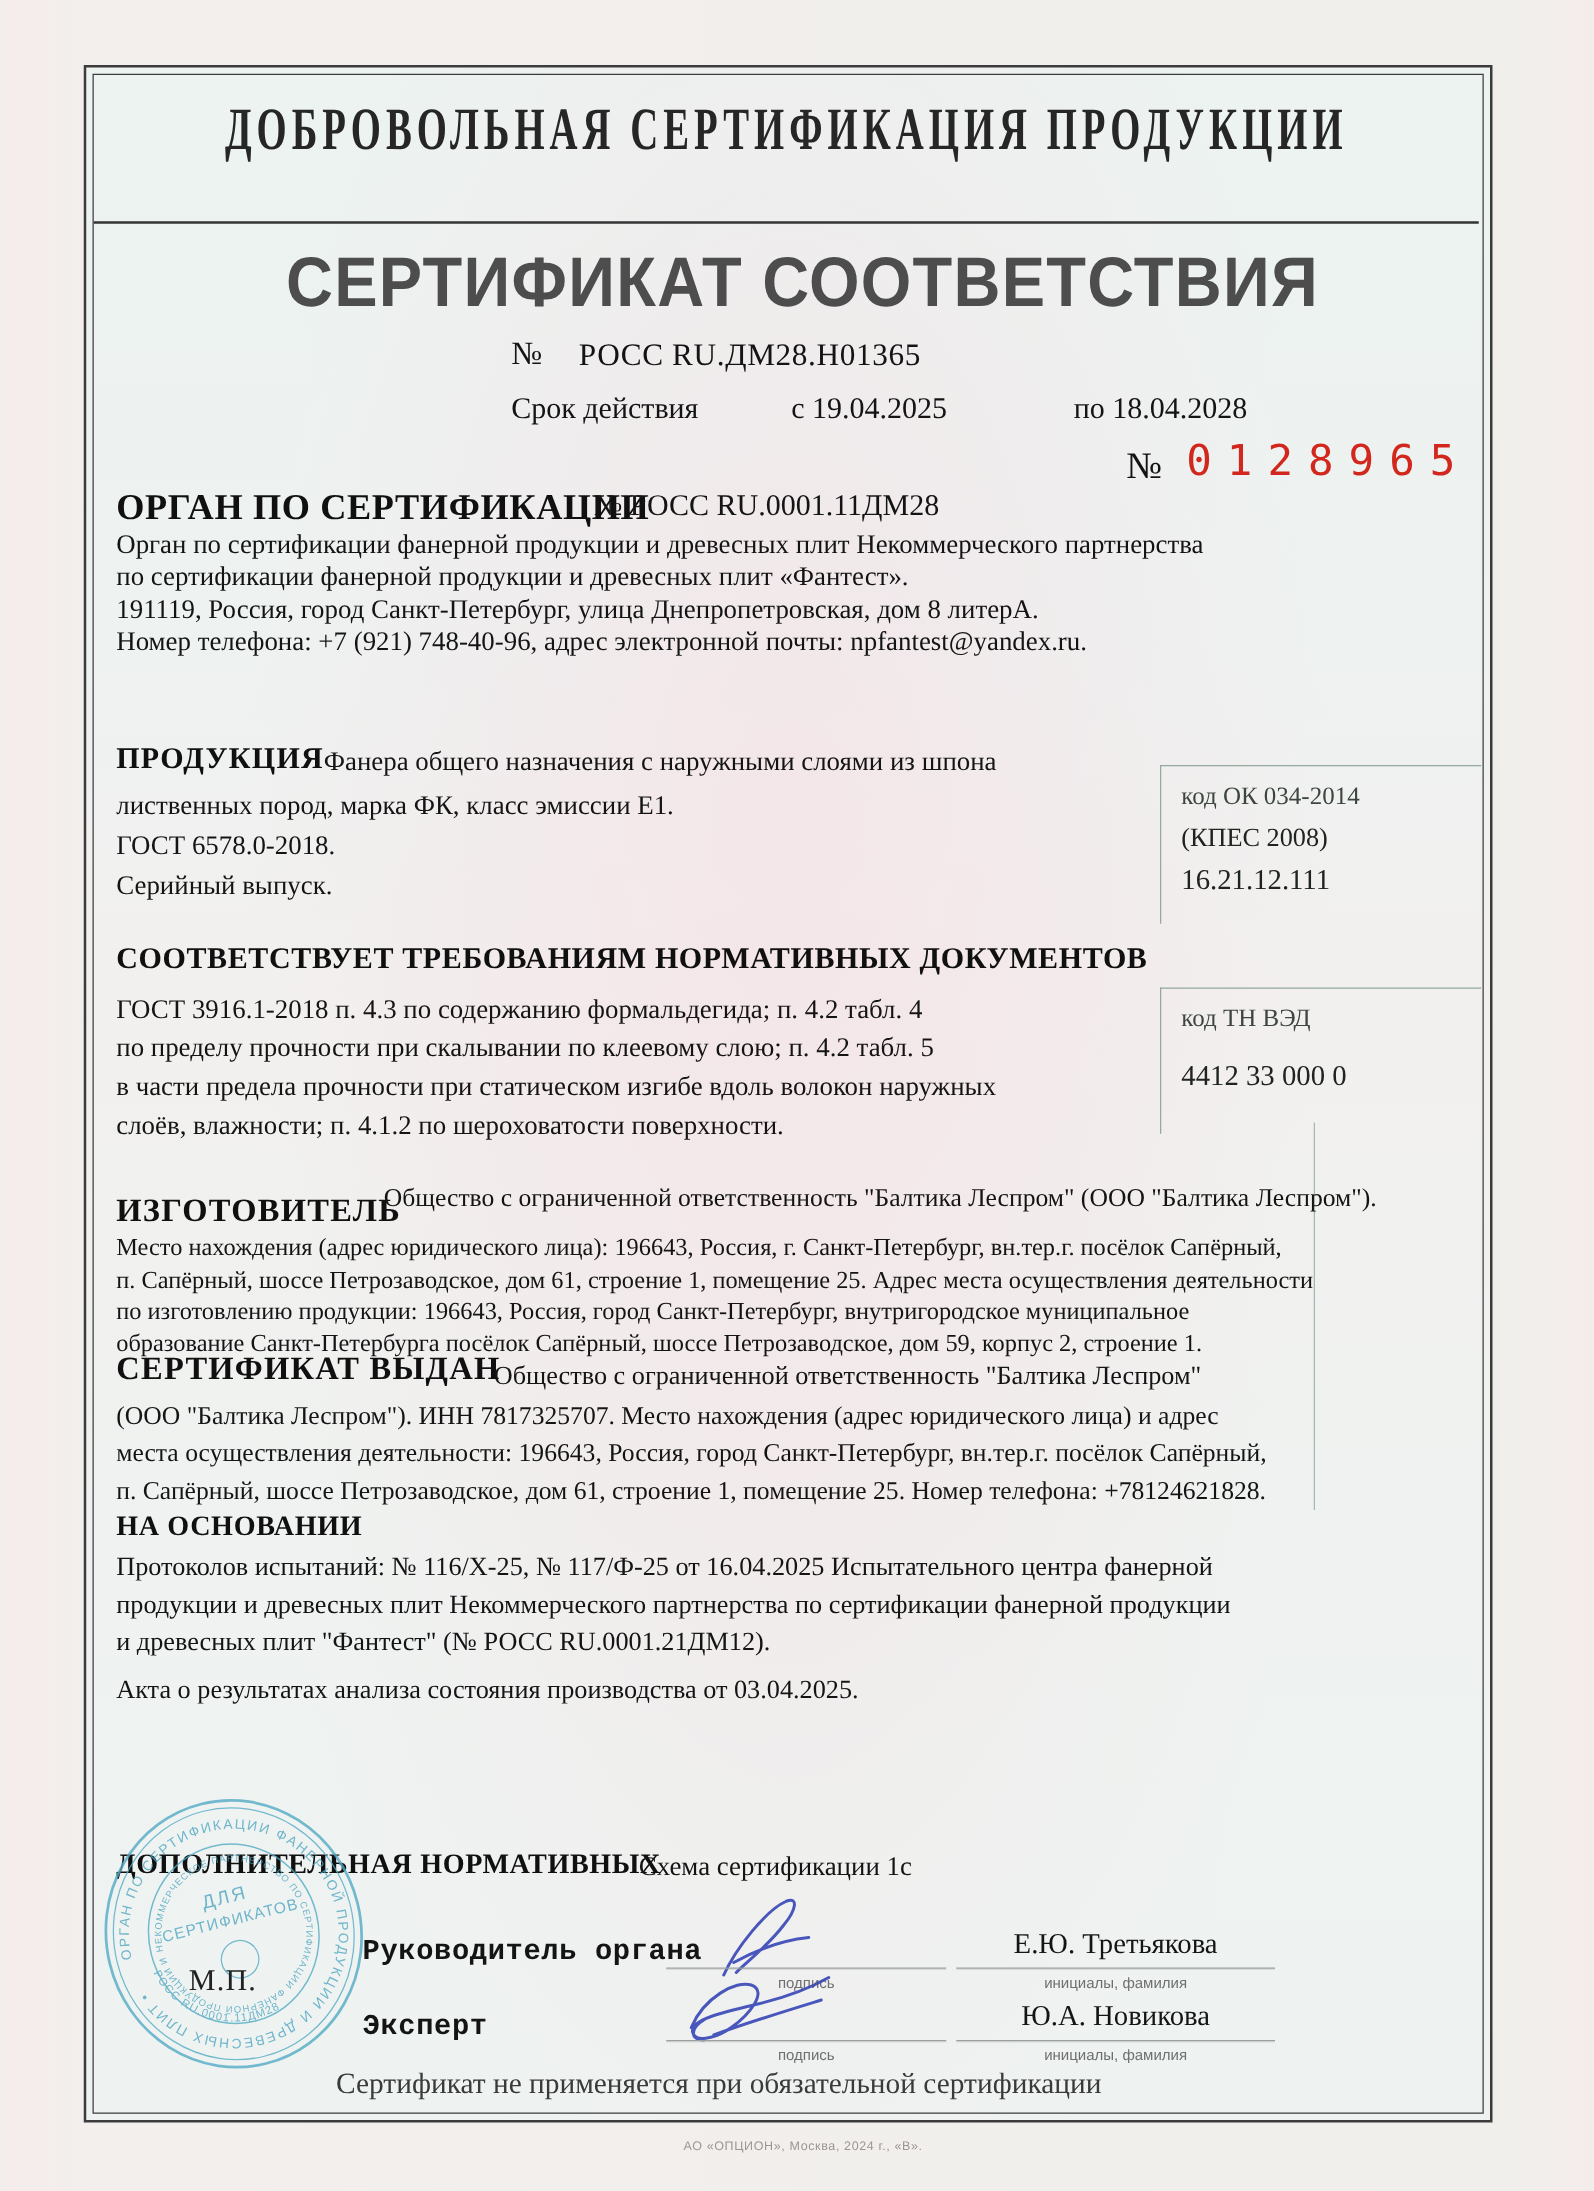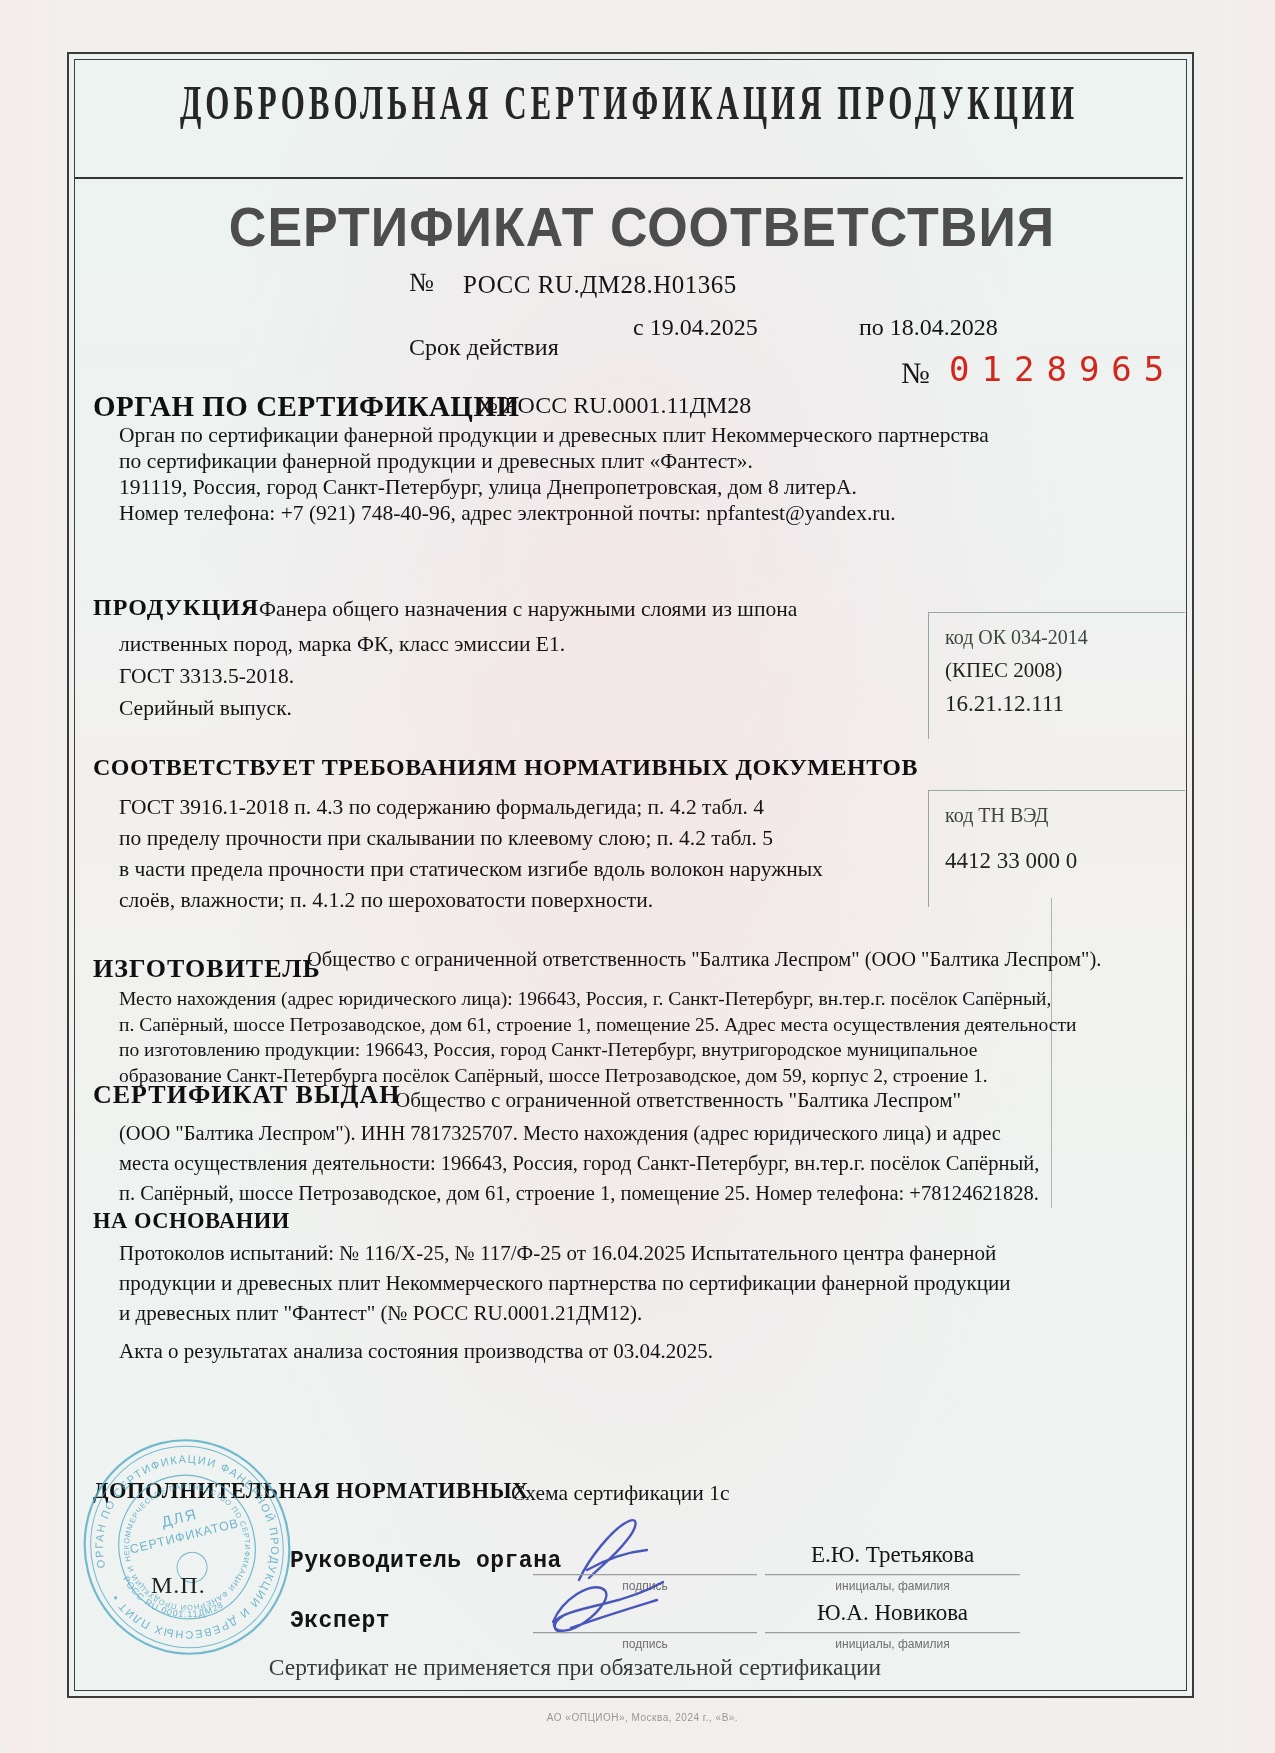--- a/index.html
+++ b/index.html
@@ -52,21 +52,21 @@
   .serif24{font-size:24px;white-space:nowrap;}
   .no-label{font-size:26px;}
   .red-no{
     font-family:"DejaVu Sans Mono","Liberation Mono",monospace;
     font-size:34px;letter-spacing:12px;color:#d2271c;white-space:nowrap;
   }
   .sec-heading{font-weight:bold;color:#101010;white-space:nowrap;}
   .h23{font-size:29px;letter-spacing:0.5px;}
   .h22{font-size:24px;letter-spacing:0.5px;}
   .h26{font-size:26px;letter-spacing:1px;}
-  .body-lines div{white-space:nowrap;margin-left:26px;}
+  .body-lines div{white-space:nowrap;}
   .lh26 div{line-height:26px;font-size:21.5px;}
   .lh31 div{line-height:31px;font-size:21.5px;}
   .lh32 div{line-height:32px;font-size:21.5px;}
   .lh255 div{line-height:25.5px;font-size:19.5px;}
   .lh30 div{line-height:30px;font-size:20.5px;}
   .lh30b div{line-height:30px;font-size:21px;}
   .code-box{
     left:923px;width:240px;
     border-top:1.5px solid #93a89f;border-left:1.5px solid #93a89f;
     padding:8px 0 0 16px;color:#20241f;
@@ -107,41 +107,41 @@
 
   <div class="abs banner-box">
     <div class="banner-text">ДОБРОВОЛЬНАЯ СЕРТИФИКАЦИЯ ПРОДУКЦИИ</div>
   </div>
 
   <div class="abs main-title">СЕРТИФИКАТ СООТВЕТСТВИЯ</div>
 
   <div class="abs no-label" style="left:404px;top:268px;">№</div>
   <div class="abs serif25" style="left:458px;top:271px;letter-spacing:0.5px;">РОСС RU.ДМ28.Н01365</div>
 
-  <div class="abs serif24" style="left:404px;top:314px;margin-top:20px;">Срок действия</div>
+  <div class="abs serif24" style="left:404px;top:314px;">Срок действия</div>
   <div class="abs serif24" style="left:628px;top:314px;">с 19.04.2025</div>
   <div class="abs serif24" style="left:854px;top:314px;">по 18.04.2028</div>
 
   <div class="abs" style="left:896px;top:356px;font-size:30px;">№</div>
   <div class="abs red-no" style="left:944px;top:349px;">0128965</div>
 
   <div class="abs sec-heading h23" style="left:88px;top:390px;">ОРГАН ПО СЕРТИФИКАЦИИ</div>
   <div class="abs serif24" style="left:470px;top:392px;">№ РОСС RU.0001.11ДМ28</div>
   <div class="abs body-lines lh26" style="left:88px;top:422px;">
     <div>Орган по сертификации фанерной продукции и древесных плит Некоммерческого партнерства</div>
     <div>по сертификации фанерной продукции и древесных плит «Фантест».</div>
     <div>191119, Россия, город Санкт-Петербург, улица Днепропетровская, дом 8 литерА.</div>
     <div>Номер телефона: +7 (921) 748-40-96, адрес электронной почты: npfantest@yandex.ru.</div>
   </div>
 
   <div class="abs sec-heading" style="left:88px;top:594px;font-size:24px;letter-spacing:1px;">ПРОДУКЦИЯ</div>
   <div class="abs" style="left:254px;top:597px;font-size:21.5px;white-space:nowrap;">Фанера общего назначения с наружными слоями из шпона</div>
   <div class="abs body-lines lh32" style="left:88px;top:628px;">
     <div>лиственных пород, марка ФК, класс эмиссии Е1.</div>
-    <div>ГОСТ 3313.5-2018.</div>
+    <div>ГОСТ 6578.0-2018.</div>
     <div>Серийный выпуск.</div>
   </div>
   <div class="abs code-box" style="top:612px;height:118px;padding-left:16px;">
     <div style="font-size:20px;color:#3c463f;">код ОК  034-2014</div>
     <div style="font-size:21px;">(КПЕС 2008)</div>
     <div style="font-size:23px;">16.21.12.111</div>
   </div>
 
   <div class="abs sec-heading h22" style="left:88px;top:754px;">СООТВЕТСТВУЕТ ТРЕБОВАНИЯМ НОРМАТИВНЫХ ДОКУМЕНТОВ</div>
   <div class="abs body-lines lh31" style="left:88px;top:792px;">

